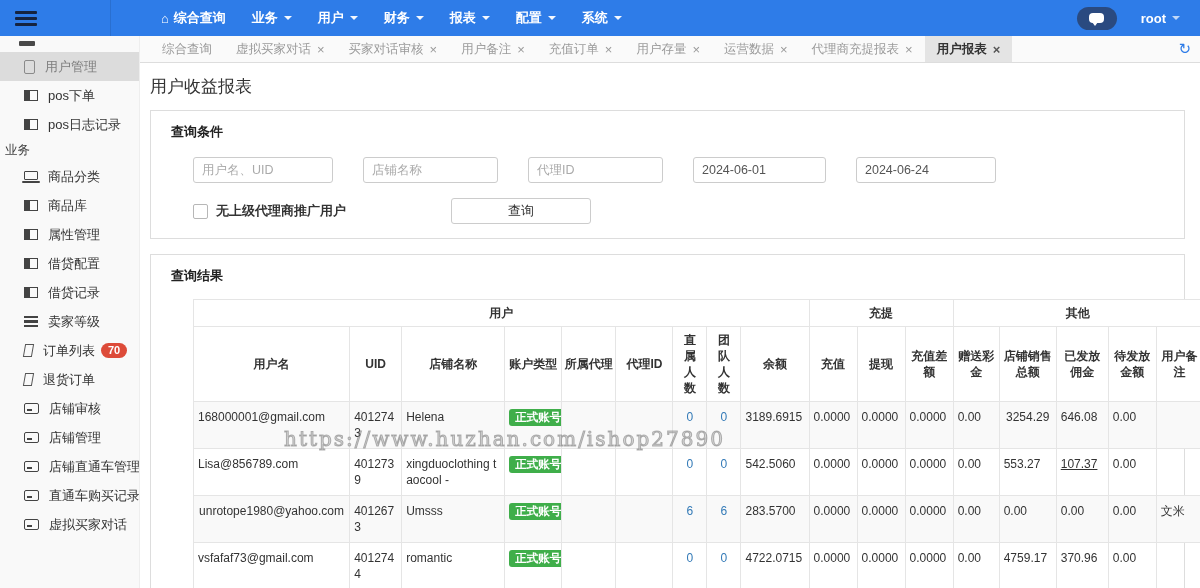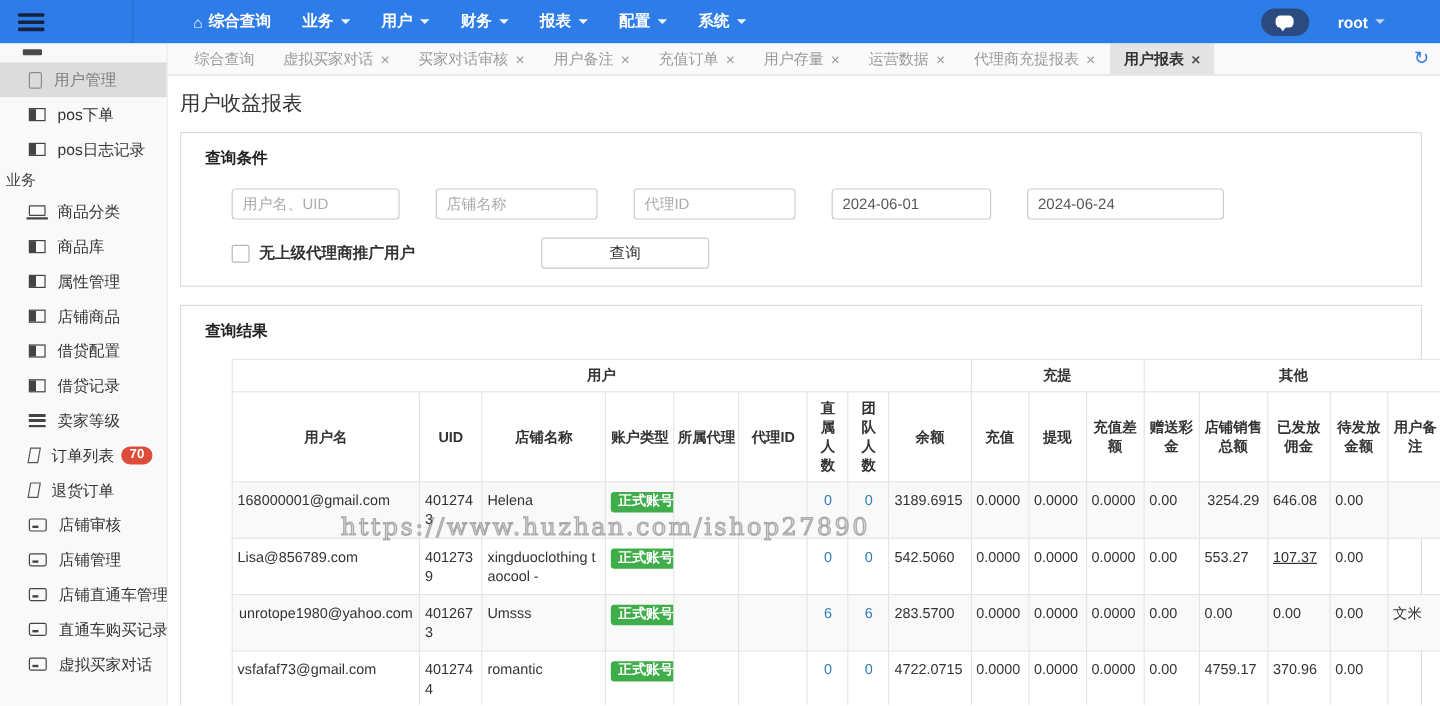--- a/index.html
+++ b/index.html
@@ -13,21 +13,21 @@
   .nav-divider { position:absolute; left:110px; top:0; width:1px; height:36px; background:rgba(0,0,0,.10); }
   .hamburger { width:52px; height:36px; display:flex; flex-direction:column; justify-content:center;
     align-items:center; gap:3px; cursor:pointer; }
   .hamburger i { display:block; width:22px; height:3px; background:#15233f; border-radius:1px; }
   .nav-menu { display:flex; align-items:center; margin-left:96px; height:36px; }
   .nav-item { display:flex; align-items:center; color:#fff; font-weight:700; font-size:13px;
     padding:0 13px; height:36px; cursor:pointer; }
   .nav-item .home-ico { margin-right:5px; font-size:13px; font-weight:400; }
   .caret { width:0; height:0; border-left:4px solid transparent; border-right:4px solid transparent;
     border-top:4px solid #fff; margin-left:6px; opacity:.95; }
-  .nav-right { margin-left:auto; display:flex; align-items:center; gap:24px; padding-right:46px; }
+  .nav-right { margin-left:auto; display:flex; align-items:center; gap:24px; padding-right:20px; }
   .chat-pill { width:40px; height:23px; border-radius:12px; background:#2a4a80; display:flex;
     align-items:center; justify-content:center; cursor:pointer; }
   .chat-bubble { position:relative; width:15px; height:10px; background:#fff; border-radius:4px; }
   .chat-bubble::after { content:""; position:absolute; left:3px; bottom:-3px; width:0; height:0;
     border-left:3px solid transparent; border-right:3px solid transparent; border-top:4px solid #fff; }
   .nav-user { display:flex; align-items:center; color:#fff; font-weight:700; cursor:pointer; }
   .nav-user .caret { opacity:.7; }
 
   
   .sidebar { position:absolute; top:36px; left:0; width:140px; height:552px; background:#f9f9f9;
@@ -176,24 +176,20 @@
       <div class="side-item">
         <span class="sicon i-table"></span>
         <span>商品库</span>
       </div>
       <div class="side-item">
         <span class="sicon i-table"></span>
         <span>属性管理</span>
       </div>
       <div class="side-item">
         <span class="sicon i-table"></span>
-        <span>店铺商品</span>
-      </div>
-      <div class="side-item">
-        <span class="sicon i-table"></span>
         <span>借贷配置</span>
       </div>
       <div class="side-item">
         <span class="sicon i-table"></span>
         <span>借贷记录</span>
       </div>
       <div class="side-item">
         <span class="sicon i-list"></span>
         <span>卖家等级</span>
       </div>
@@ -274,21 +270,21 @@
   <div class="page-body">
     <div class="page-title">用户收益报表</div>
 
     <div class="panel">
       <div class="panel-title">查询条件</div>
       <div class="query-inputs" id="query-inputs">
           <input class="q-input" type="text" placeholder="用户名、UID" style="width: 140px;">
           <input class="q-input" type="text" placeholder="店铺名称" style="width: 135px;">
           <input class="q-input" type="text" placeholder="代理ID" style="width: 135px;">
           <input class="q-input" type="text" value="2024-06-01" style="width: 133px;">
-          <input class="q-input" type="text" value="2024-06-24" style="width: 164px;">
+          <input class="q-input" type="text" value="2024-06-24" style="width: 140px;">
         </div>
       <div class="query-row2">
         <span class="checkbox"></span>
         <span class="checkbox-label">无上级代理商推广用户</span>
         <button class="search-btn">查询</button>
       </div>
     </div>
 
     <div class="panel" style="padding-bottom:20px;">
       <div class="panel-title">查询结果</div>

